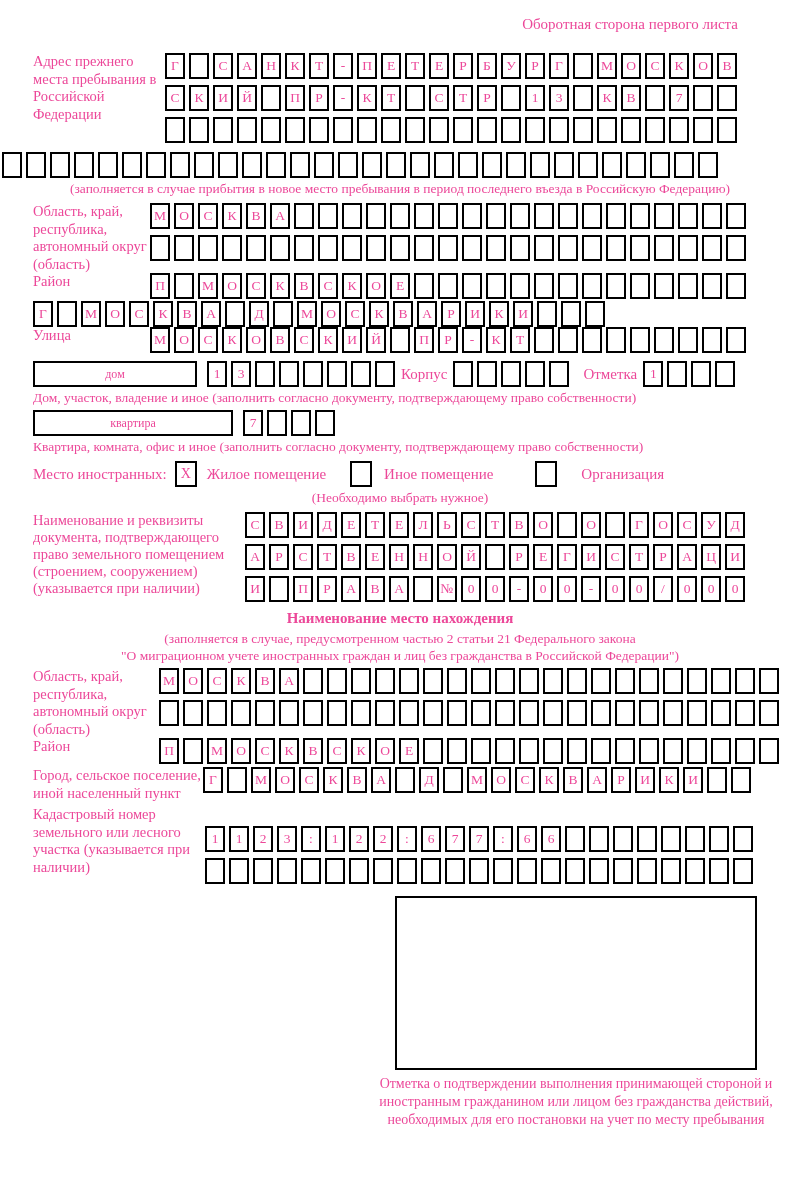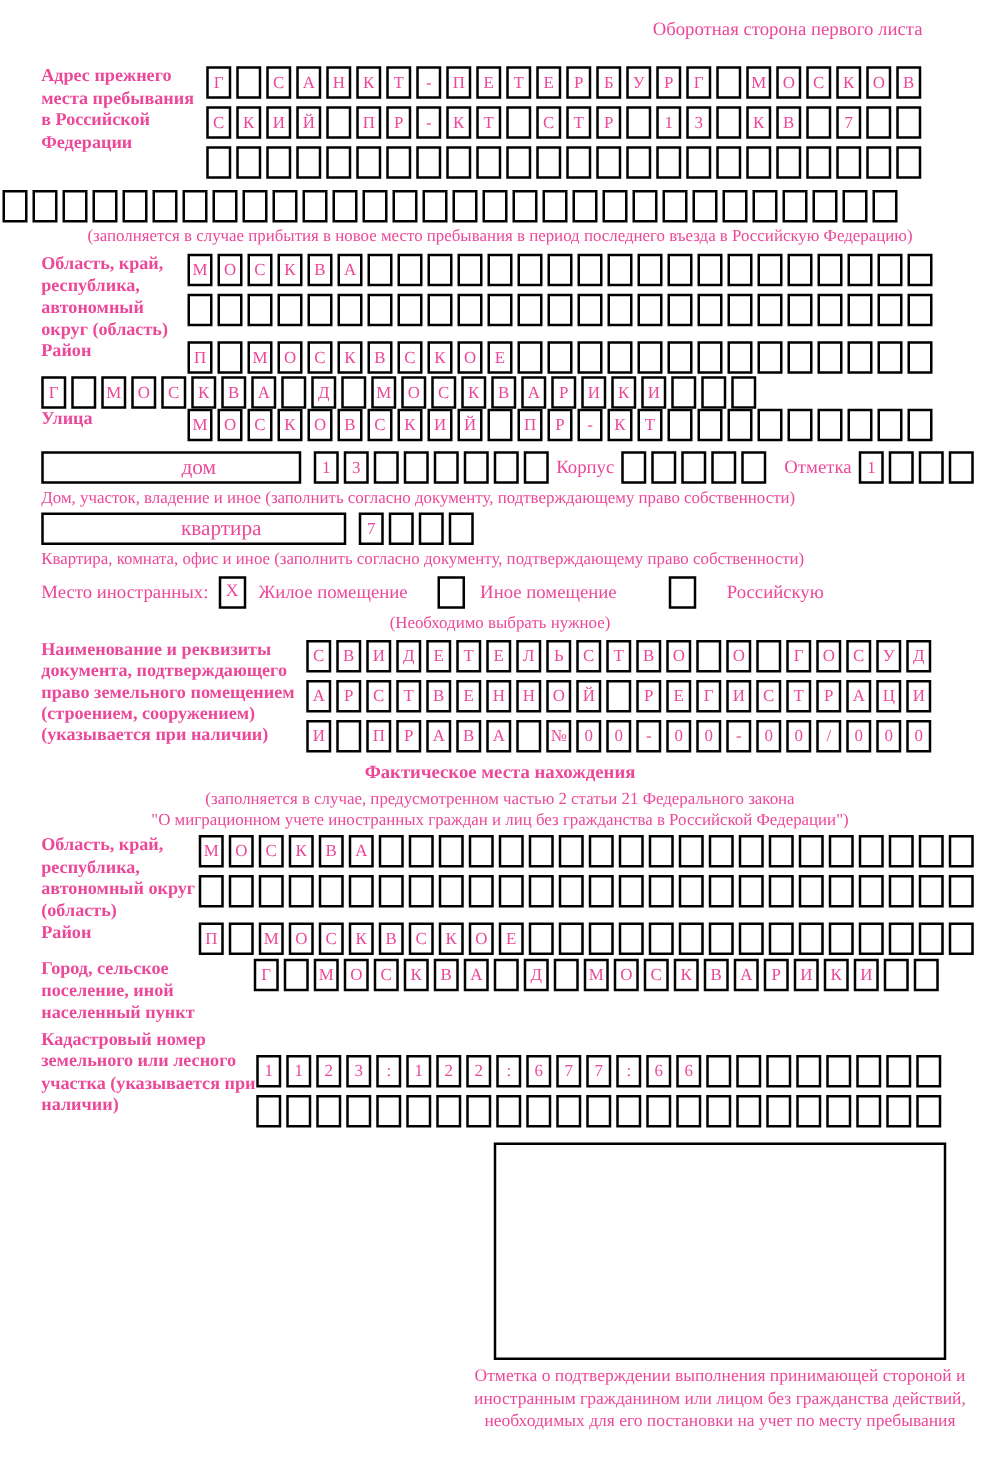--- a/index.html
+++ b/index.html
@@ -2,36 +2,36 @@
 <html><head>
 <meta charset="utf-8">
 <style>
   html,body{margin:0;padding:0;background:#fff;}
   .page{
     width:800px;height:1180px;overflow:hidden;position:relative;
     background:#fff;color:#ec4899;
     font-family:"Liberation Serif","DejaVu Serif",serif;
   }
   .header-note{padding-top:16px;margin-right:62px;text-align:right;font-size:15px;}
-  .label-col{font-size:14.5px;line-height:17.5px;flex-shrink:0;font-weight:bold;}
+  .label-col{font-size:14.5px;line-height:17.5px;flex-shrink:0;}
   .form-line{display:flex;align-items:flex-start;margin-left:33px;}
   .rows-col .boxrow{margin-bottom:6px;}
   .boxrow{white-space:nowrap;height:26px;}
   .cell{
     display:inline-block;width:16px;height:22px;border:2px solid #000;margin-right:4px;
     text-align:center;font-size:13.5px;line-height:22px;vertical-align:top;background:#fff;
   }
   .fullrow{margin-left:2px;margin-top:3px;}
   .caption{font-size:13.5px;line-height:17px;}
   .center{text-align:center;}
   .section-title{font-size:16px;font-weight:bold;text-align:center;margin-top:4px;}
   .sub-title{font-size:15px;font-weight:bold;text-align:center;margin-top:2px;}
   .named-box{
     height:22px;border:2px solid #000;display:inline-flex;align-items:center;justify-content:center;
-    font-size:17px;vertical-align:top;background:#fff;padding-left:44px;
+    font-size:12px;vertical-align:top;background:#fff;
   }
   .inline-label{font-size:15px;line-height:26px;vertical-align:top;display:inline-block;}
   .checkbox{
     display:inline-block;width:18px;height:22px;border:2px solid #000;text-align:center;
     font-size:14px;line-height:22px;vertical-align:top;background:#fff;
   }
   .stay-line{display:flex;align-items:flex-start;margin-left:33px;margin-top:6px;font-size:15px;line-height:26px;}
   .stamp-box{width:358px;height:170px;border:2px solid #000;margin-left:395px;margin-top:6px;background:#fff;}
   .footer-caption{width:452px;margin-left:350px;margin-top:5px;font-size:14px;line-height:18px;text-align:center;}
   .mt2{margin-top:2px}.mt3{margin-top:3px}.mt4{margin-top:4px}.mt6{margin-top:6px}.mt8{margin-top:8px}.mt20{margin-top:20px}
@@ -101,34 +101,34 @@
   </div>
   <div class="caption mt2" style="margin-left:33px;">Квартира, комната, офис и иное (заполнить согласно документу, подтверждающему право собственности)</div>
 
   <div class="stay-line">
     <span>Место иностранных:</span>
     <span class="checkbox" style="margin-left:8px;">X</span>
     <span style="margin-left:10px;">Жилое помещение</span>
     <span class="checkbox" style="margin-left:24px;"></span>
     <span style="margin-left:12px;">Иное помещение</span>
     <span class="checkbox" style="margin-left:42px;"></span>
-    <span style="margin-left:24px;">Российскую</span>
+    <span style="margin-left:24px;">Организация</span>
   </div>
   <div class="caption center mt2">(Необходимо выбрать нужное)</div>
 
   <div class="form-line mt6">
     <div class="label-col lw-doc">Наименование и реквизиты документа, подтверждающего право земельного помещением (строением, сооружением) (указывается при наличии)</div>
     <div class="rows-col">
       <div class="boxrow"><span class="cell">С</span><span class="cell">В</span><span class="cell">И</span><span class="cell">Д</span><span class="cell">Е</span><span class="cell">Т</span><span class="cell">Е</span><span class="cell">Л</span><span class="cell">Ь</span><span class="cell">С</span><span class="cell">Т</span><span class="cell">В</span><span class="cell">О</span><span class="cell"></span><span class="cell">О</span><span class="cell"></span><span class="cell">Г</span><span class="cell">О</span><span class="cell">С</span><span class="cell">У</span><span class="cell">Д</span></div>
       <div class="boxrow"><span class="cell">А</span><span class="cell">Р</span><span class="cell">С</span><span class="cell">Т</span><span class="cell">В</span><span class="cell">Е</span><span class="cell">Н</span><span class="cell">Н</span><span class="cell">О</span><span class="cell">Й</span><span class="cell"></span><span class="cell">Р</span><span class="cell">Е</span><span class="cell">Г</span><span class="cell">И</span><span class="cell">С</span><span class="cell">Т</span><span class="cell">Р</span><span class="cell">А</span><span class="cell">Ц</span><span class="cell">И</span></div>
       <div class="boxrow"><span class="cell">И</span><span class="cell"></span><span class="cell">П</span><span class="cell">Р</span><span class="cell">А</span><span class="cell">В</span><span class="cell">А</span><span class="cell"></span><span class="cell">№</span><span class="cell">0</span><span class="cell">0</span><span class="cell">-</span><span class="cell">0</span><span class="cell">0</span><span class="cell">-</span><span class="cell">0</span><span class="cell">0</span><span class="cell">/</span><span class="cell">0</span><span class="cell">0</span><span class="cell">0</span></div>
     </div>
   </div>
 
-  <div class="sub-title mt2">Фактическое места нахождения</div>
+  <div class="sub-title mt2">Наименование место нахождения</div>
   <div class="caption center mt3">(заполняется в случае, предусмотренном частью 2 статьи 21 Федерального закона</div>
   <div class="caption center">"О миграционном учете иностранных граждан и лиц без гражданства в Российской Федерации")</div>
 
   <div class="form-line mt4">
     <div class="label-col lw-area2">Область, край, республика, автономный округ (область)</div>
     <div class="rows-col">
       <div class="boxrow"><span class="cell">М</span><span class="cell">О</span><span class="cell">С</span><span class="cell">К</span><span class="cell">В</span><span class="cell">А</span><span class="cell"></span><span class="cell"></span><span class="cell"></span><span class="cell"></span><span class="cell"></span><span class="cell"></span><span class="cell"></span><span class="cell"></span><span class="cell"></span><span class="cell"></span><span class="cell"></span><span class="cell"></span><span class="cell"></span><span class="cell"></span><span class="cell"></span><span class="cell"></span><span class="cell"></span><span class="cell"></span><span class="cell"></span><span class="cell"></span></div>
       <div class="boxrow"><span class="cell"></span><span class="cell"></span><span class="cell"></span><span class="cell"></span><span class="cell"></span><span class="cell"></span><span class="cell"></span><span class="cell"></span><span class="cell"></span><span class="cell"></span><span class="cell"></span><span class="cell"></span><span class="cell"></span><span class="cell"></span><span class="cell"></span><span class="cell"></span><span class="cell"></span><span class="cell"></span><span class="cell"></span><span class="cell"></span><span class="cell"></span><span class="cell"></span><span class="cell"></span><span class="cell"></span><span class="cell"></span><span class="cell"></span></div>
     </div>
   </div>

